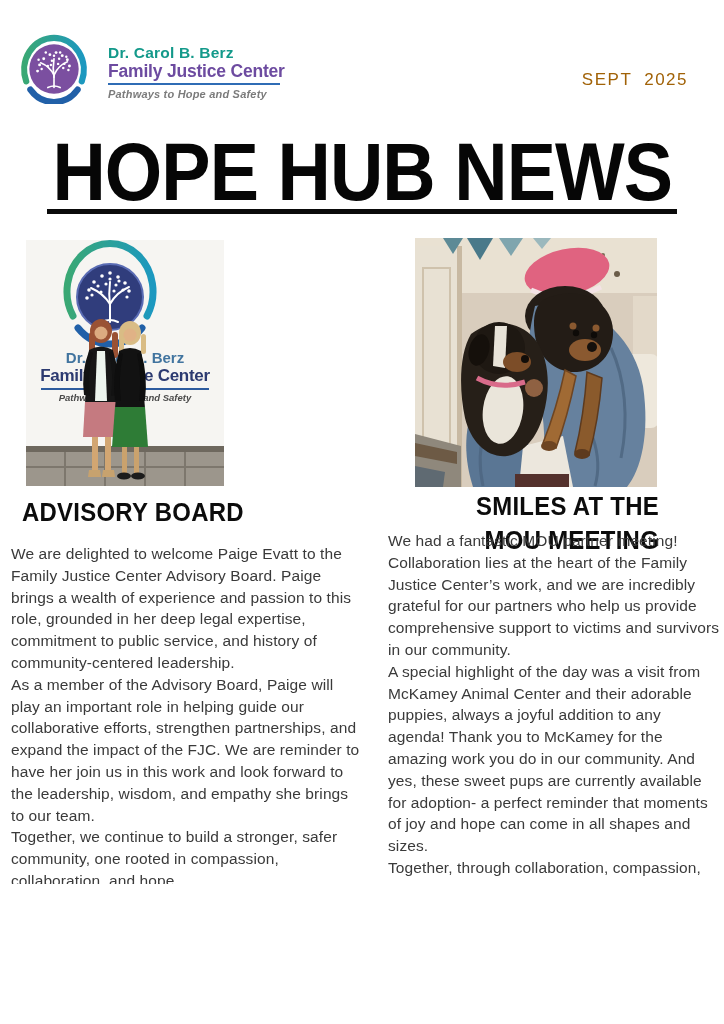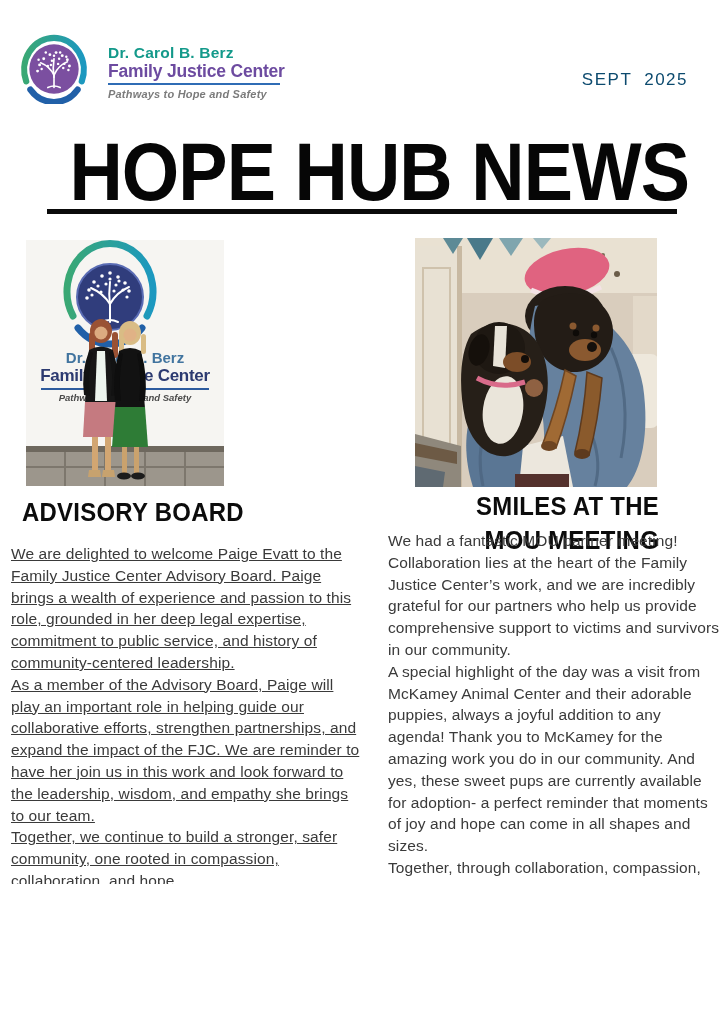--- a/index.html
+++ b/index.html
@@ -9,24 +9,24 @@
     font-family:"Liberation Sans", sans-serif; color:#3a3a3a;
   }
 
   
   .brand-logo { position:absolute; left:20px; top:32px; width:68px; height:72px; }
   .brand-text { position:absolute; left:108px; top:44px; width:210px; }
   .brand-line1 { font-size:15.5px; font-weight:bold; color:#13998a; letter-spacing:.2px; line-height:1.1; }
   .brand-line2 { font-size:17.5px; font-weight:bold; color:#6d4ba0; letter-spacing:-.2px; line-height:1.15; }
   .brand-rule  { width:172px; height:2px; background:#2f6cb5; margin:2px 0 3px 0; }
   .brand-tagline { font-size:11px; font-style:italic; font-weight:bold; color:#7b7b7b; letter-spacing:.2px; }
-  .issue-date { position:absolute; right:36px; top:70px; font-size:17px; color:#0c4a6e; letter-spacing:1.5px; word-spacing:6px; }
-
-  
-  .masthead { position:absolute; left:0; top:131px; width:724px; text-align:right; }
+  .issue-date { position:absolute; right:36px; top:70px; font-size:17px; color:#a16207; letter-spacing:1.5px; word-spacing:6px; }
+
+  
+  .masthead { position:absolute; left:0; top:131px; width:724px; text-align:center; }
   .masthead span {
     display:inline-block; white-space:nowrap; line-height:1;
     font-size:82px; font-weight:bold; color:#060606; letter-spacing:-1px;
     transform:scaleX(.9); transform-origin:center;
   }
   .masthead-rule { position:absolute; left:47px; top:209px; width:630px; height:5px; background:#0a0a0a; }
 
   
   .photo { position:absolute; overflow:hidden; background:#f6f5f2; }
   .photo-left  { left:26px;  top:240px; width:198px; height:246px; }
@@ -54,21 +54,21 @@
   }
   .heading-right { position:absolute; left:405px; top:491px; width:262px; text-align:right; line-height:31px; }
   .heading-right span {
     display:inline-block; white-space:nowrap;
     font-size:26px; font-weight:bold; color:#0c0c0c; letter-spacing:.3px;
     transform:scaleX(.92); transform-origin:center;
   }
 
   
   .col { position:absolute; font-size:15.5px; line-height:21.8px; color:#3a3a3a; letter-spacing:.1px; }
-  .col-left  { left:11px;  top:543px; width:349px;text-decoration:underline; }
+  .col-left  { left:11px;  top:543px; width:349px; }
   .col-right { left:388px; top:530px; width:332px; }
   .col p { margin:0; }
 </style>
 </head>
 <body>
 
 <div class="page">
 
   <svg class="brand-logo" viewBox="0 0 66 70">
     <defs>

